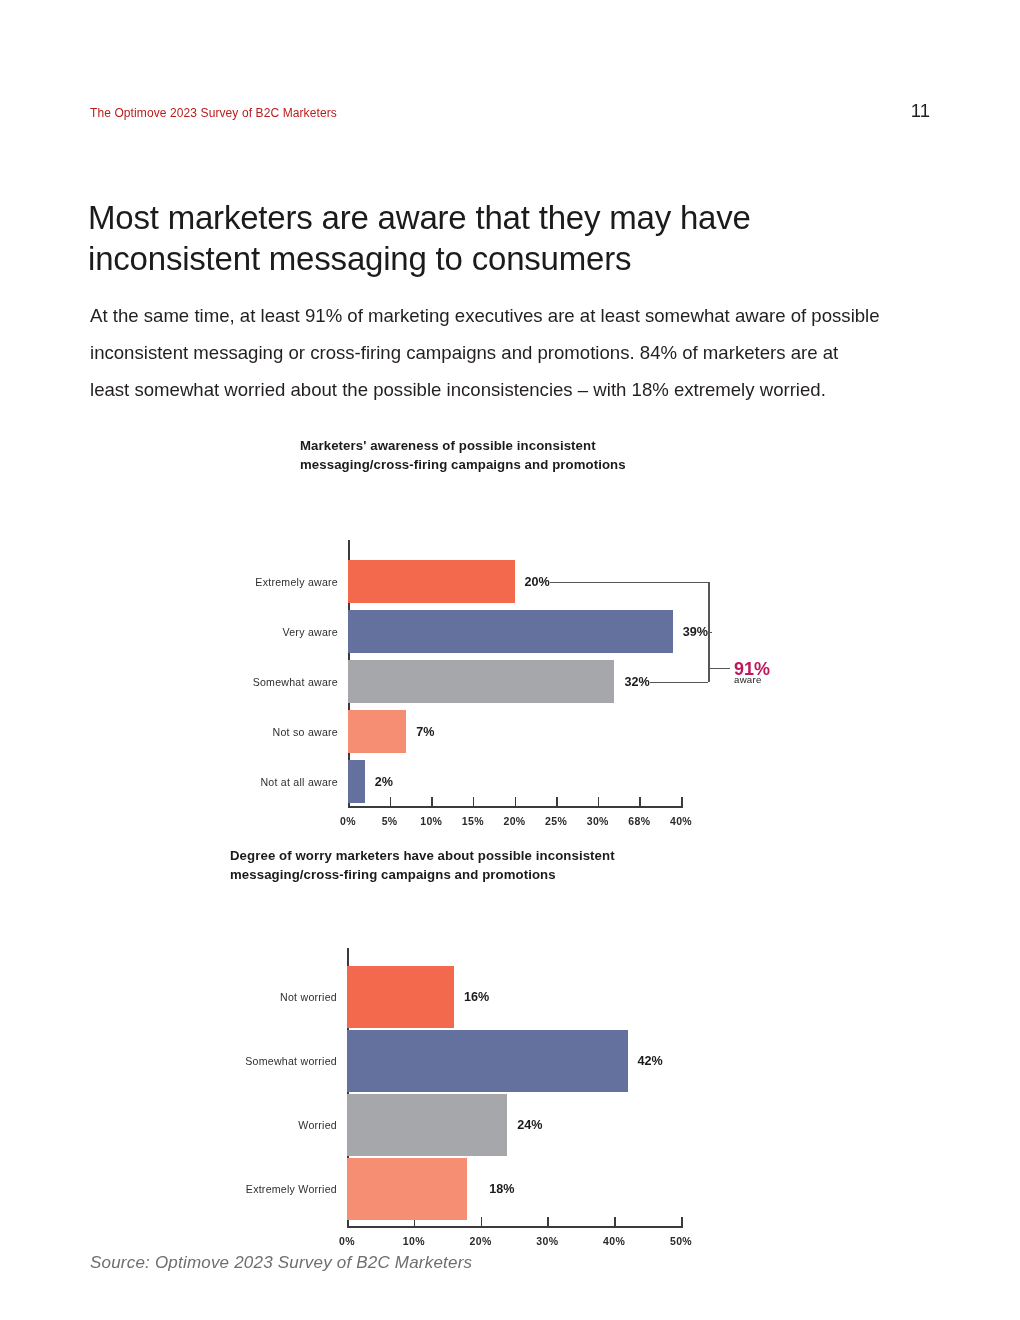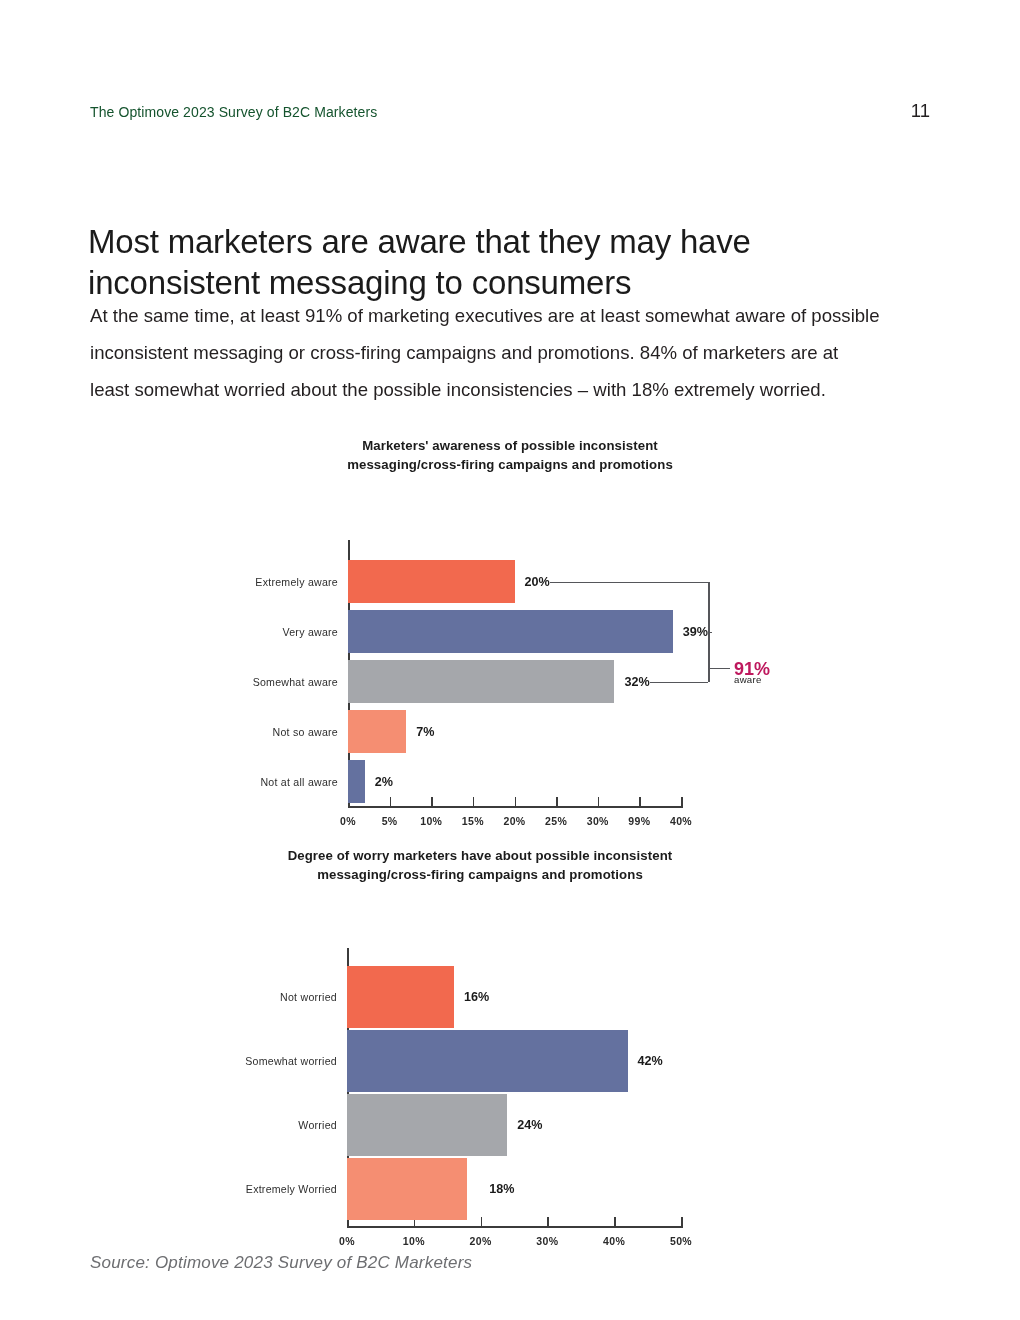--- a/index.html
+++ b/index.html
@@ -20,37 +20,37 @@
   .page-header {
     position: absolute;
     left: 90px;
     top: 100px;
     width: 840px;
     display: flex;
     align-items: baseline;
     justify-content: space-between;
   }
   .header-title {
-    font-size: 14px;
+    font-size: 12px;
     font-weight: 400;
     letter-spacing: .1px;
-    color: #14532d;
+    color: #b91c1c;
     white-space: nowrap;
   }
   .header-pageno {
     font-size: 18.5px;
     font-weight: 400;
     color: #231f20;
   }
 
   
   .headline {
     position: absolute;
     left: 88px;
-    top: 200px;
+    top: 176px;
     width: 740px;
     font-size: 33px;
     line-height: 1.24;
     font-weight: 400;
     letter-spacing: -.2px;
     color: #1b1b1b;
   }
   .intro {
     position: absolute;
     left: 90px;
@@ -58,21 +58,21 @@
     width: 790px;
     font-size: 18.6px;
     line-height: 2.0;
     font-weight: 400;
     color: #231f20;
   }
 
   
   .chart-block { position: absolute; }
   .chart-title {
-    text-align: center;
+    text-align: left;
     font-size: 13.2px;
     font-weight: 700;
     line-height: 1.45;
     color: #1b1b1b;
     letter-spacing: .1px;
   }
   .plot {
     position: relative;
   }
   .axis-line {
@@ -181,21 +181,21 @@
       <div class="tick-label" style="left: 431.25px; top: 321px;">10%</div>
       <div class="tick" style="left: 472.875px; top: 303px; height: 9px;"></div>
       <div class="tick-label" style="left: 472.875px; top: 321px;">15%</div>
       <div class="tick" style="left: 514.5px; top: 303px; height: 9px;"></div>
       <div class="tick-label" style="left: 514.5px; top: 321px;">20%</div>
       <div class="tick" style="left: 556.125px; top: 303px; height: 9px;"></div>
       <div class="tick-label" style="left: 556.125px; top: 321px;">25%</div>
       <div class="tick" style="left: 597.75px; top: 303px; height: 9px;"></div>
       <div class="tick-label" style="left: 597.75px; top: 321px;">30%</div>
       <div class="tick" style="left: 639.375px; top: 303px; height: 9px;"></div>
-      <div class="tick-label" style="left: 639.375px; top: 321px;">99%</div>
+      <div class="tick-label" style="left: 639.375px; top: 321px;">68%</div>
       <div class="tick" style="left: 681px; top: 303px; height: 9px;"></div>
       <div class="tick-label" style="left: 681px; top: 321px;">40%</div>
       <div class="bar-row" style="left: 348px; top: 66px; width: 373px; height: 43px;">
         <div class="bar" style="width: 166.5px; background: rgb(242, 105, 78);"></div>
       </div>
       <div class="bar-value" style="left: 524.5px; top: 87.5px;">20%</div>
       <div class="cat-label" style="right: 682px; top: 87.5px;">Extremely aware</div>
       <div class="bar-row" style="left: 348px; top: 116px; width: 373px; height: 43px;">
         <div class="bar" style="width: 324.675px; background: rgb(100, 113, 159);"></div>
       </div>

